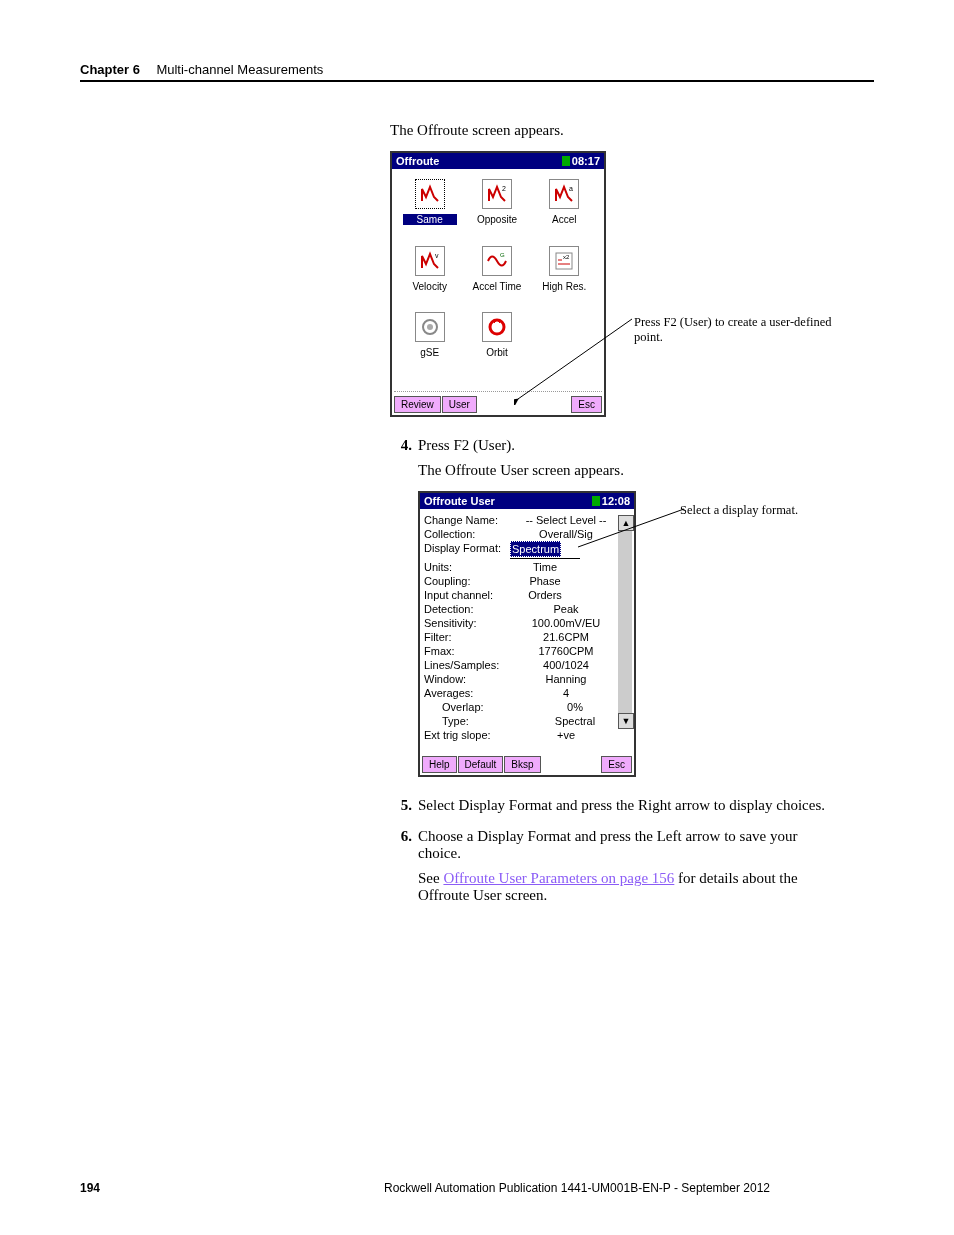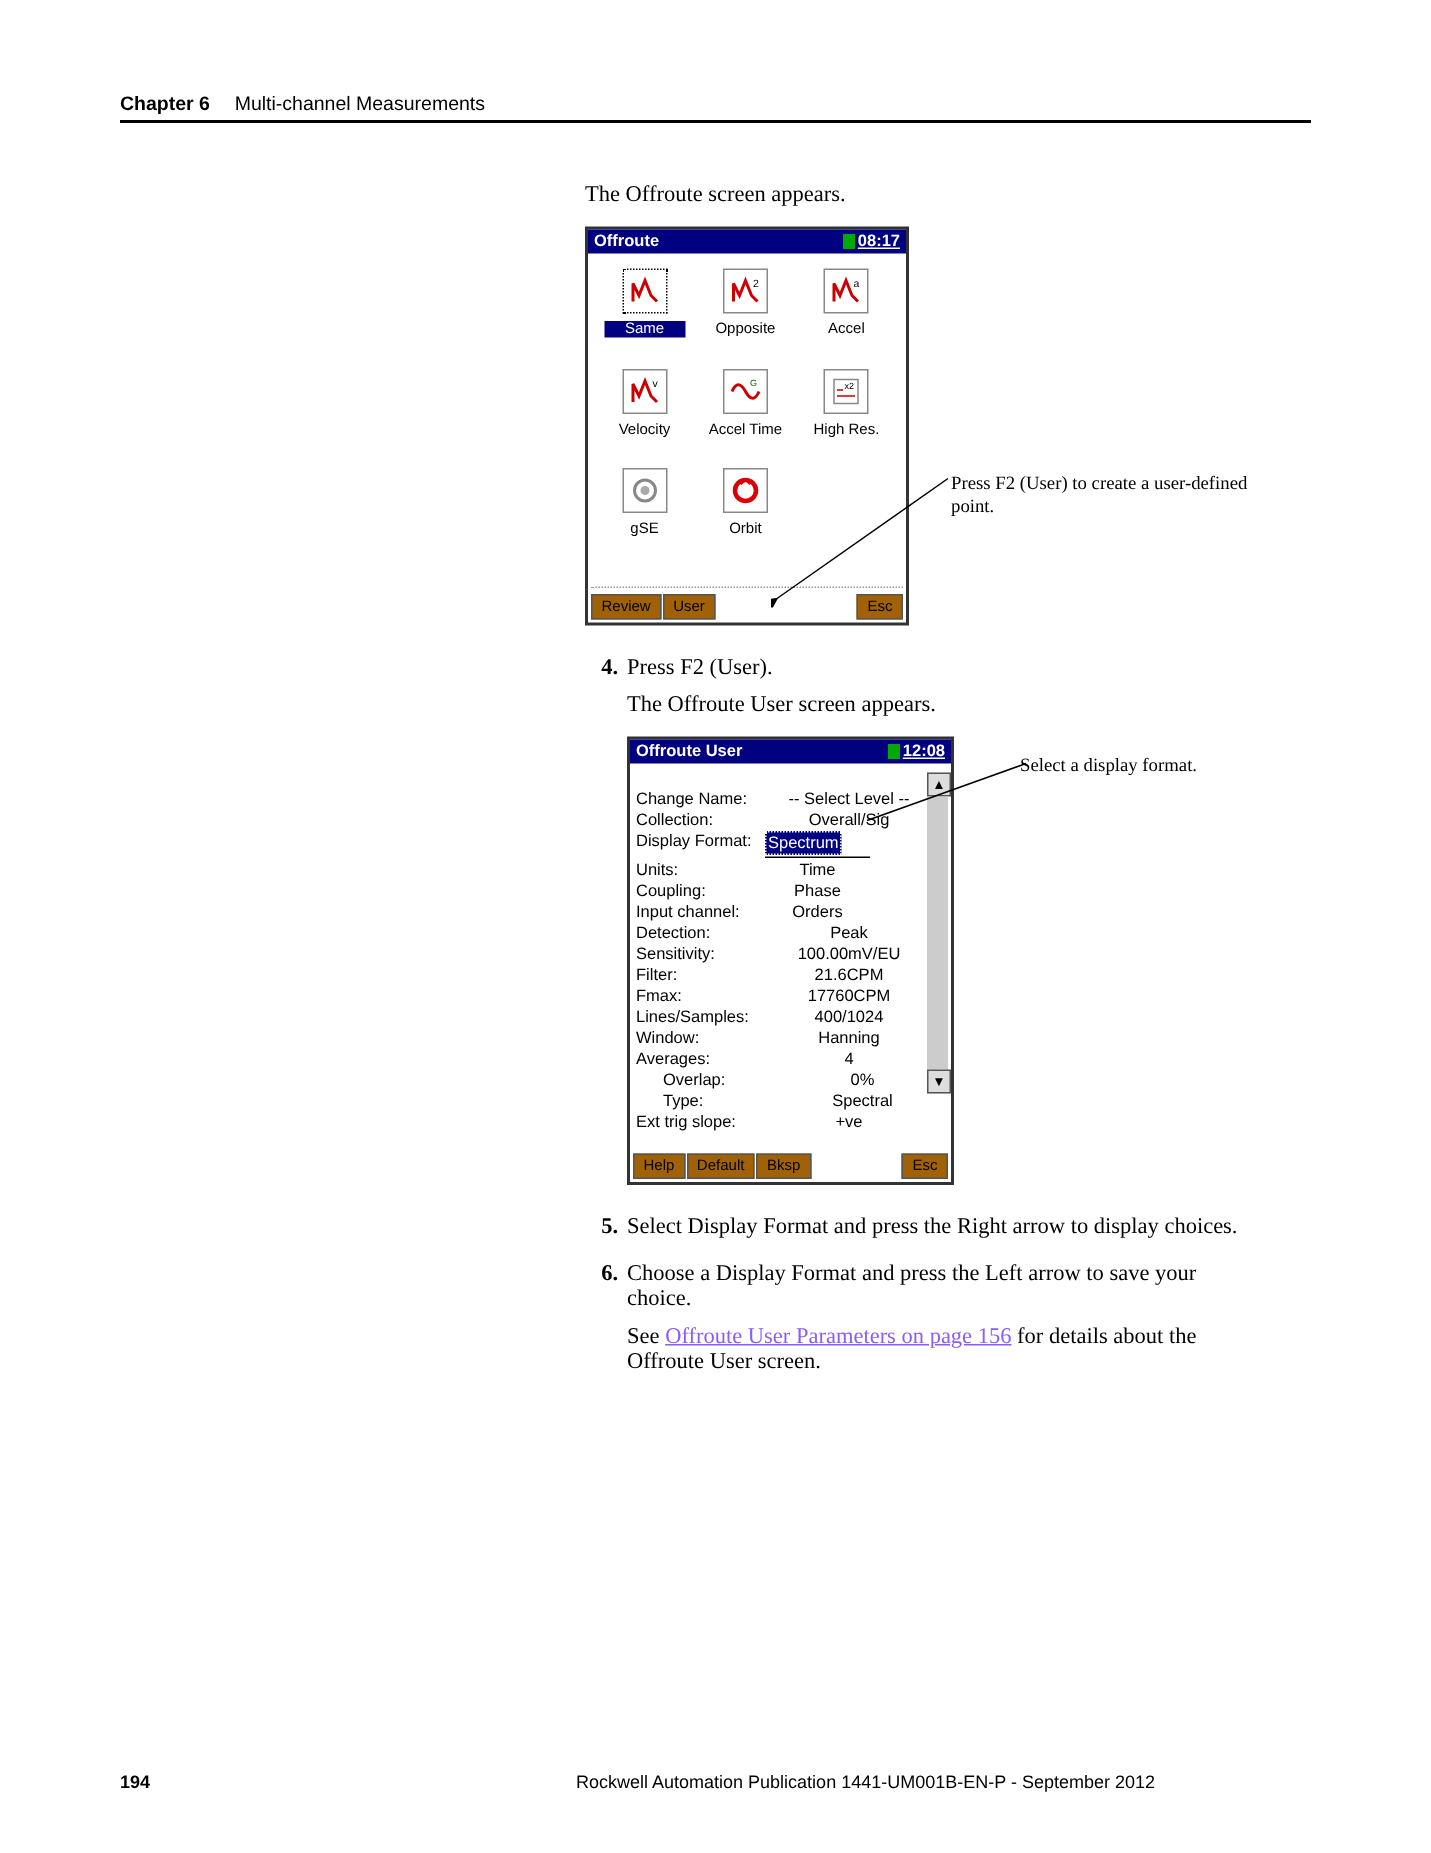--- a/index.html
+++ b/index.html
@@ -58,21 +58,20 @@
     font-weight: bold;
     padding: 2px 4px;
     display: flex;
     justify-content: space-between;
     align-items: center;
   }
   .titlebar-time {
     display: flex;
     align-items: center;
     gap: 2px;
-    text-decoration: underline;
   }
   .battery-icon {
     width: 8px;
     height: 10px;
     background: #0a0;
     display: inline-block;
   }
   .icon-grid {
     display: flex;
     flex-wrap: wrap;
@@ -114,21 +113,21 @@
     border-top: 1px dotted #999;
     margin: 6px 2px 2px 2px;
   }
   .button-row {
     display: flex;
     gap: 1px;
     padding: 2px;
   }
   .device-btn {
     border: 1px solid #555;
-    background: #a16207;
+    background: #f0abfc;
     font-size: 10px;
     padding: 2px 6px;
     text-align: center;
   }
   .btn-spacer {
     flex: 1;
   }
   .callout {
     font-size: 12.5px;
     margin-left: 28px;
@@ -158,21 +157,20 @@
   .step-text {
     flex: 1;
   }
   .indent-text {
     margin-left: 28px;
     margin-top: 6px;
     margin-bottom: 12px;
   }
   .param-body {
     padding: 4px 12px 2px 4px;
-    margin-top: 13px;
   }
   .param-row {
     display: flex;
     font-size: 11px;
     line-height: 14px;
   }
   .param-label {
     width: 86px;
     flex-shrink: 0;
   }

